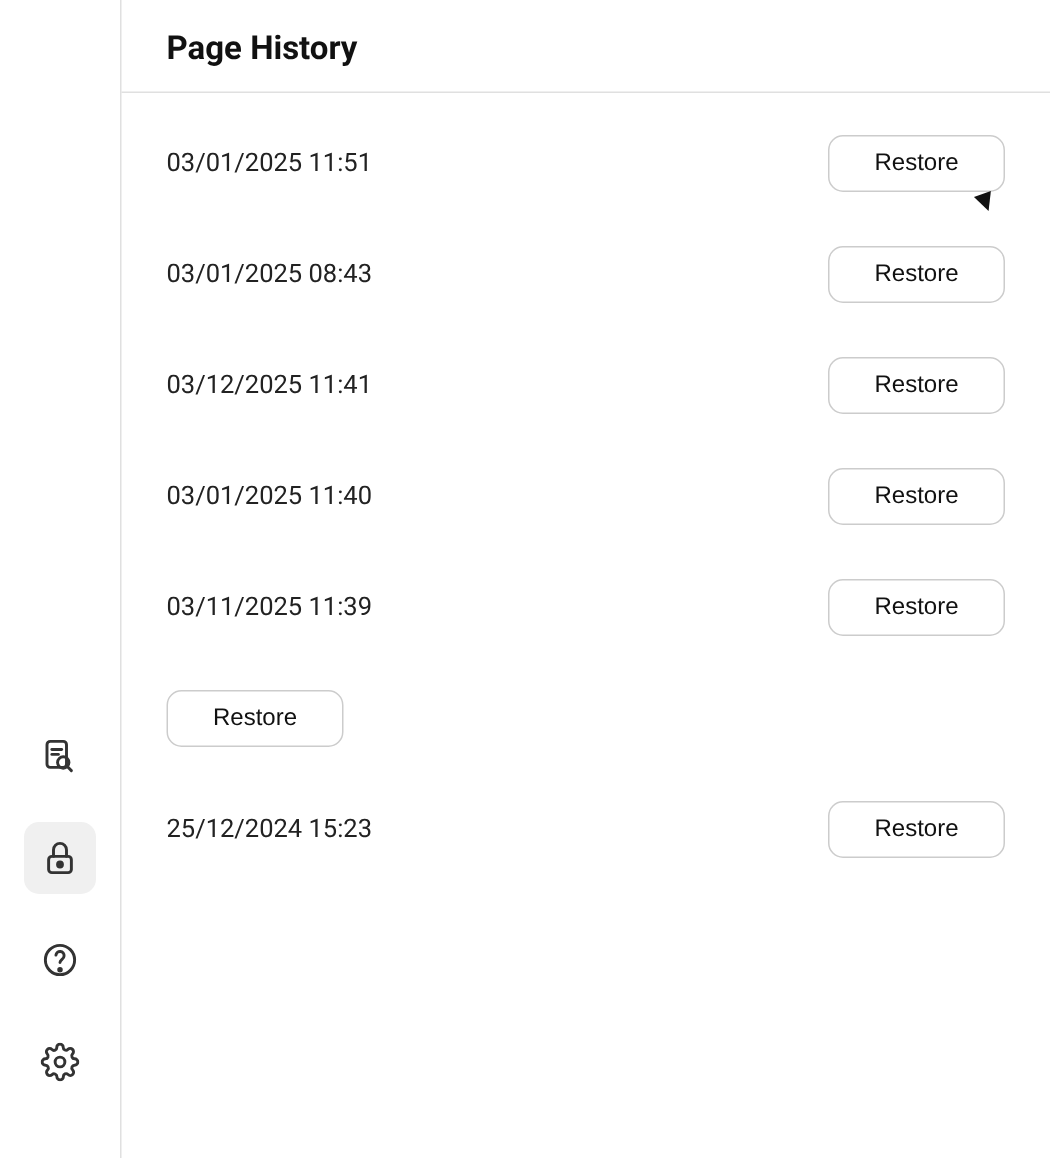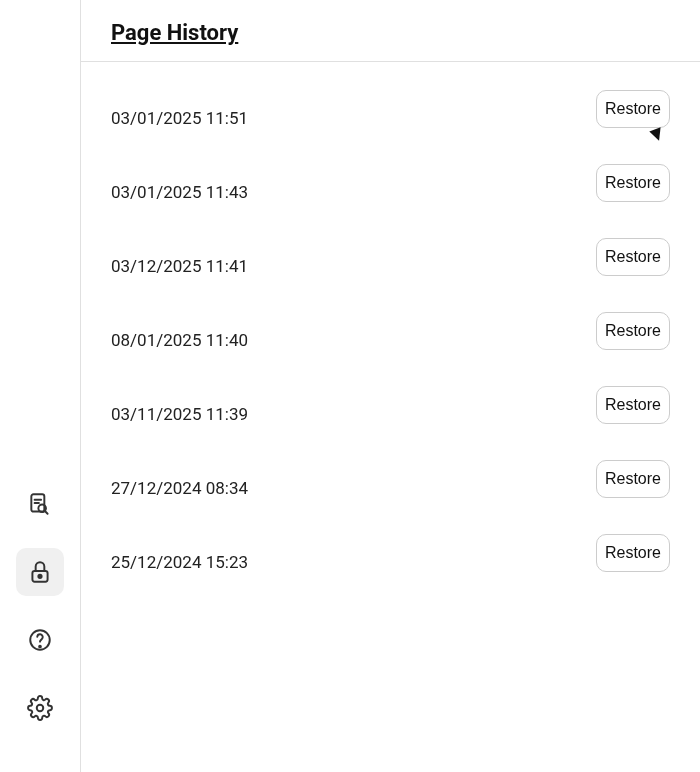--- a/index.html
+++ b/index.html
@@ -61,47 +61,46 @@
 
     .header {
       padding: 20px 30px 16px 30px;
       border-bottom: 1.5px solid #e0e0e0;
     }
 
     .header-title {
       font-size: 22px;
       font-weight: 700;
       color: #111;
-      text-decoration: underline;
     }
 
     .history-list {
       flex: 1;
       overflow-y: auto;
       padding: 10px 0;
     }
 
     .history-item {
       display: flex;
-      align-items: flex-end;
+      align-items: center;
       justify-content: space-between;
       padding: 18px 30px;
     }
 
     .history-timestamp {
       font-size: 17px;
       color: #222;
       font-weight: 400;
     }
 
     .restore-button {
       background: #ffffff;
       border: 1.5px solid #ccc;
       border-radius: 10px;
-      padding: 9px 8px;
+      padding: 9px 30px;
       font-size: 16px;
       font-weight: 500;
       color: #111;
       cursor: pointer;
       position: relative;
     }
 
     .cursor-indicator {
       position: absolute;
       bottom: -14px;
@@ -154,37 +153,36 @@
     <h1 class="header-title">Page History</h1>
   </div>
 
   <div class="history-list">
 
   <div class="history-item">
         <span class="history-timestamp">03/01/2025 11:51</span>
         <button class="restore-button">Restore<div class="cursor-indicator"></div></button>
       </div>
       <div class="history-item">
-        <span class="history-timestamp">03/01/2025 11:43</span>
+        <span class="history-timestamp">03/01/2025 08:43</span>
         <button class="restore-button">Restore</button>
       </div>
       <div class="history-item">
         <span class="history-timestamp">03/12/2025 11:41</span>
         <button class="restore-button">Restore</button>
       </div>
       <div class="history-item">
-        <span class="history-timestamp">08/01/2025 11:40</span>
+        <span class="history-timestamp">03/01/2025 11:40</span>
         <button class="restore-button">Restore</button>
       </div>
       <div class="history-item">
         <span class="history-timestamp">03/11/2025 11:39</span>
         <button class="restore-button">Restore</button>
       </div>
       <div class="history-item">
-        <span class="history-timestamp">27/12/2024 08:34</span>
         <button class="restore-button">Restore</button>
       </div>
       <div class="history-item">
         <span class="history-timestamp">25/12/2024 15:23</span>
         <button class="restore-button">Restore</button>
       </div>
     </div>
 </div>
 
 </body></html>

